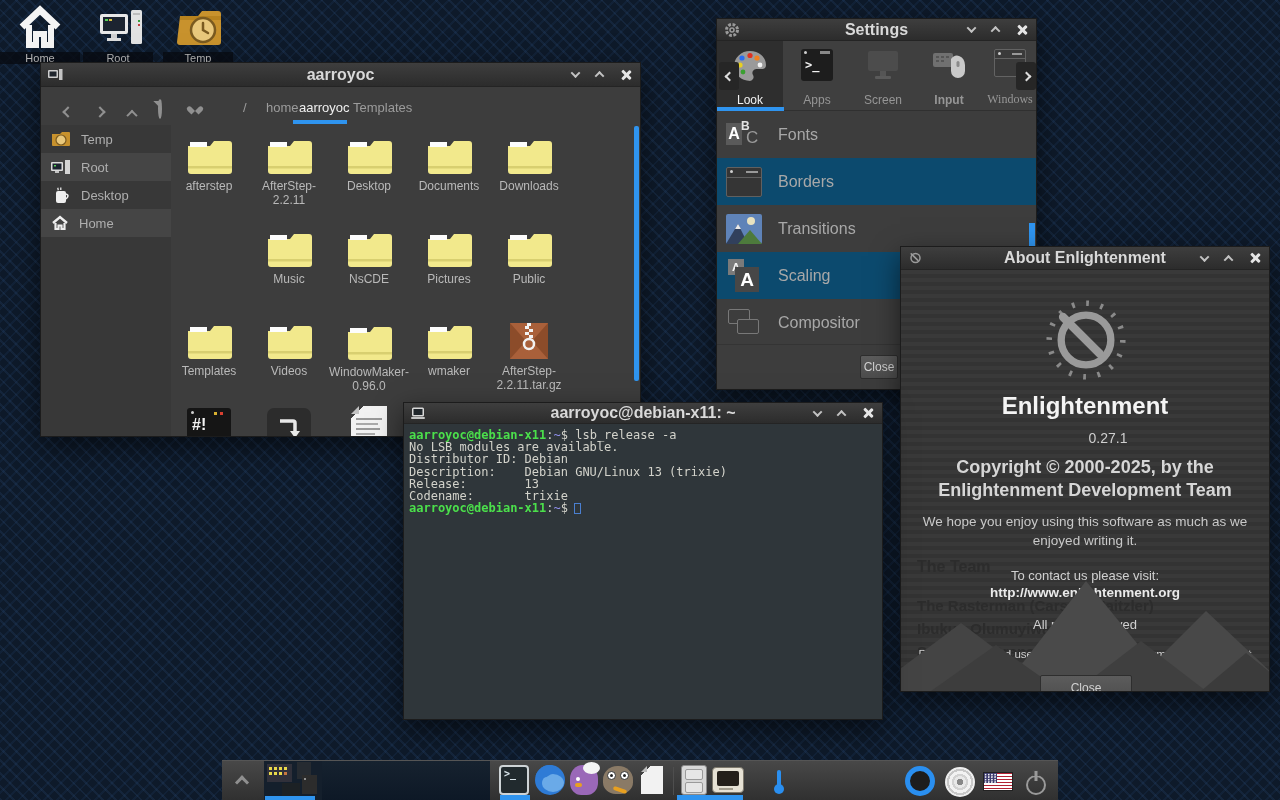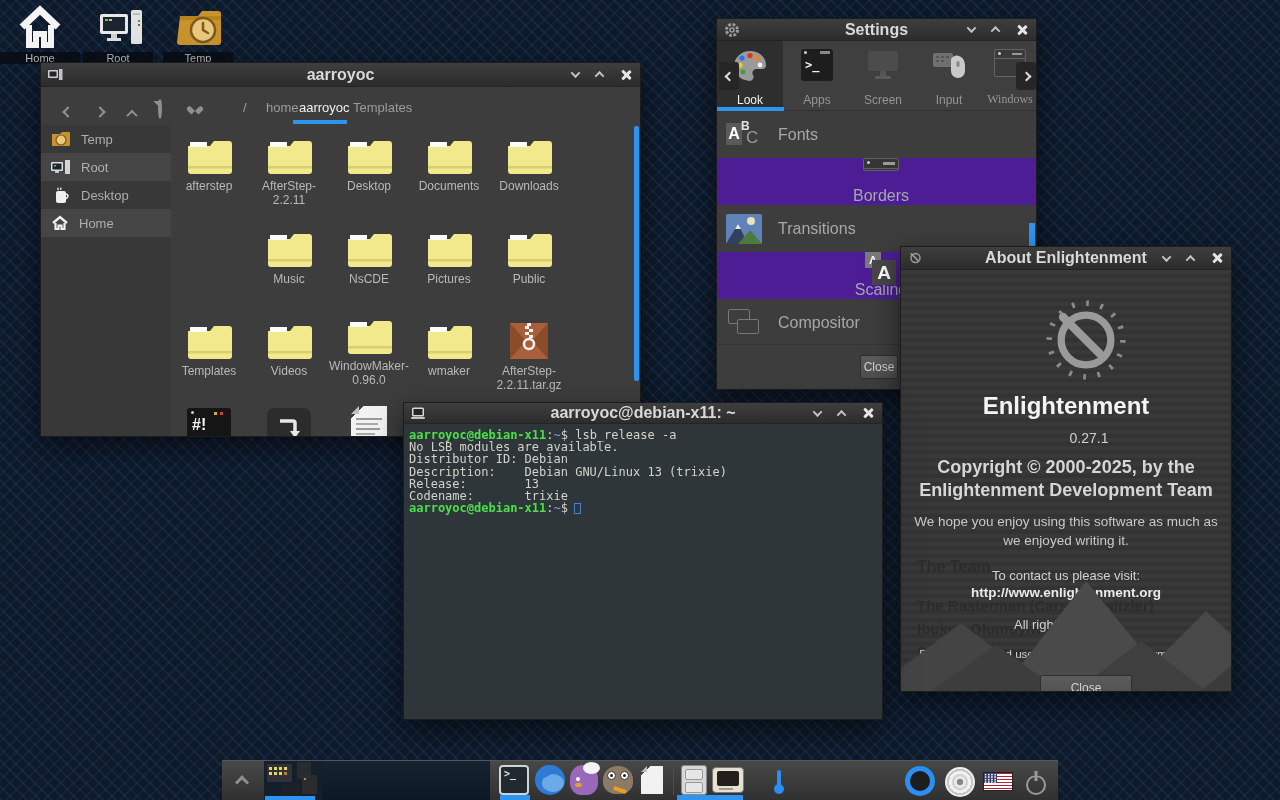--- a/index.html
+++ b/index.html
@@ -64,29 +64,29 @@
   .tabstrip { position:relative; height:70px; background:#3f3f3f; border-bottom:1px solid #303030; }
   .tab { position:absolute; top:0; height:70px; width:66px; text-align:center; }
   .tab .tlabel { position:absolute; bottom:4px; left:0; right:0; font-size:12px; color:#969696; }
   .tab.active { background:#2e2e2e; }
   .tab.active .tlabel { color:#f2f2f2; }
   .tab-underline { position:absolute; left:0; bottom:-4px; width:67px; height:4px; background:#2f94ef; z-index:2; }
   .tab-ic { position:absolute; left:50%; top:8px; transform:translateX(-50%); }
   .arrow-chip { position:absolute; width:20px; height:28px; top:21px; background:#262626; border-radius:3px;
                 display:flex; align-items:center; justify-content:center; z-index:4; }
   .slist-row { position:relative; height:47px; display:flex; align-items:center; gap:16px; padding-left:9px; }
-  .slist-row.alt { background:#4c1d95;flex-direction:column; }
+  .slist-row.alt { background:#0c4a6e; }
   .slabel { font-size:16px; color:#a8a8a8; }
   .set-bottom { position:absolute; left:0; right:0; bottom:0; height:45px; background:#3d3d3d; border-top:1px solid #343434; }
   .btn { background:linear-gradient(#5c5c5c,#4d4d4d); border:1px solid #2e2e2e; border-radius:2px;
          color:#d2d2d2; font-size:12px; text-align:center; }
   .set-scroll { position:absolute; right:1px; top:204px; width:6px; height:24px; background:#2f94ef; }
 
   
-  #about { left:900px; top:246px; width:332px; height:446px; z-index:20; }
+  #about { left:900px; top:246px; width:370px; height:446px; z-index:20; }
   #about .titlebar { height:23px; }
   .about-body { position:absolute; top:23px; left:0; right:0; bottom:0; overflow:hidden;
                 background:repeating-linear-gradient(#393939 0 4px, #333333 4px 8px); }
   .ab-center { position:absolute; left:0; right:0; text-align:center; }
   .credits { position:absolute; left:16px; color:#2c2c2c; font-weight:bold; z-index:1; }
   .ab-text { z-index:2; }
   .mountains { position:absolute; left:0; bottom:0; z-index:3; }
   .ab-close { position:absolute; left:139px; top:405px; width:92px; height:26px; line-height:24px; z-index:4; }
 
   
@@ -314,21 +314,21 @@
       <div class="fm-label">Templates</div>
     </div>
     <div class="fm-item" style="left:206px;top:199px;">
       <svg width="46" height="36" viewBox="0 0 46 36">
           <path d="M2 7 h22 l4 -5 h15 a3 3 0 0 1 3 3 v27 a3 3 0 0 1 -3 3 h-38 a3 3 0 0 1 -3 -3 z" fill="#f2e98c"></path>
           <rect x="4" y="3" width="17" height="5" fill="#fdfdfd"></rect>
           <rect x="2" y="27" width="44" height="2.5" fill="#d8cf70"></rect>
         </svg>
       <div class="fm-label">Videos</div>
     </div>
-    <div class="fm-item" style="left:286px;top:194px;">
+    <div class="fm-item" style="left:286px;top:200px;">
       <svg width="46" height="36" viewBox="0 0 46 36">
           <path d="M2 7 h22 l4 -5 h15 a3 3 0 0 1 3 3 v27 a3 3 0 0 1 -3 3 h-38 a3 3 0 0 1 -3 -3 z" fill="#f2e98c"></path>
           <rect x="4" y="3" width="17" height="5" fill="#fdfdfd"></rect>
           <rect x="2" y="27" width="44" height="2.5" fill="#d8cf70"></rect>
         </svg>
       <div class="fm-label">WindowMaker-0.96.0</div>
     </div>
     <div class="fm-item" style="left:366px;top:199px;">
       <svg width="46" height="36" viewBox="0 0 46 36">
           <path d="M2 7 h22 l4 -5 h15 a3 3 0 0 1 3 3 v27 a3 3 0 0 1 -3 3 h-38 a3 3 0 0 1 -3 -3 z" fill="#f2e98c"></path>
@@ -418,21 +418,21 @@
       <span class="tlabel">Apps</span>
     </div>
     <div class="tab" style="left:133px;">
       <svg class="tab-ic" width="36" height="32" viewBox="0 0 36 32">
         <rect x="3" y="2" width="30" height="20" rx="2" fill="#4c4c4c"></rect>
         <rect x="15" y="22" width="6" height="5" fill="#555"></rect>
         <rect x="10" y="27" width="16" height="3" rx="1" fill="#5a5a5a"></rect>
       </svg>
       <span class="tlabel">Screen</span>
     </div>
-    <div class="tab" style="left:199px;">
+    <div class="tab" style="left:199px;font-weight:bold;">
       <svg class="tab-ic" width="36" height="32" viewBox="0 0 36 32">
         <rect x="2" y="4" width="20" height="14" rx="2" fill="#707070"></rect>
         <rect x="5" y="7" width="3" height="2" fill="#555"></rect>
           <rect x="10" y="7" width="3" height="2" fill="#555"></rect>
           <rect x="15" y="7" width="3" height="2" fill="#555"></rect>
         <rect x="5" y="11" width="3" height="2" fill="#555"></rect>
           <rect x="10" y="11" width="3" height="2" fill="#555"></rect>
         <path d="M20 10 a8 10 0 0 1 14 6 v6 a7 7 0 0 1 -14 0 z" fill="#c9c9c9"></path>
         <rect x="25.5" y="12" width="3" height="6" rx="1.5" fill="#8a8a8a"></rect>
       </svg>

